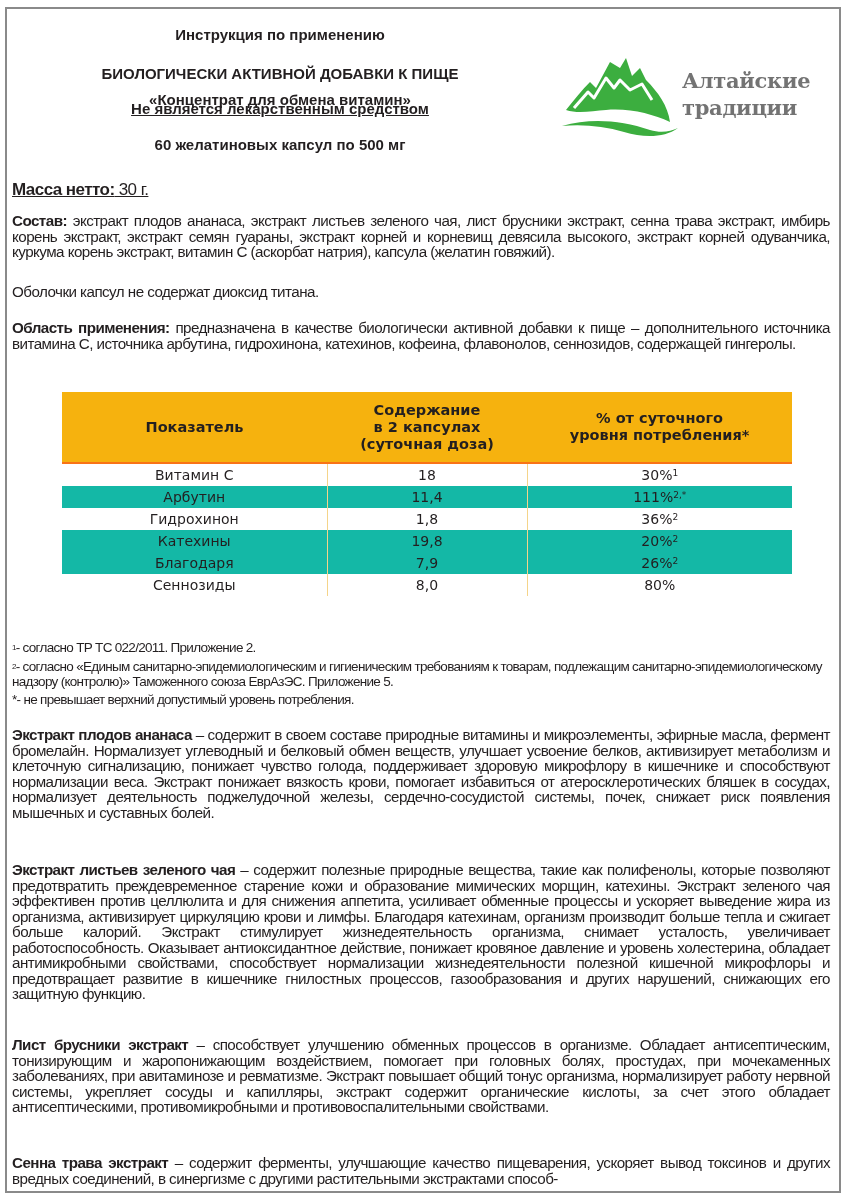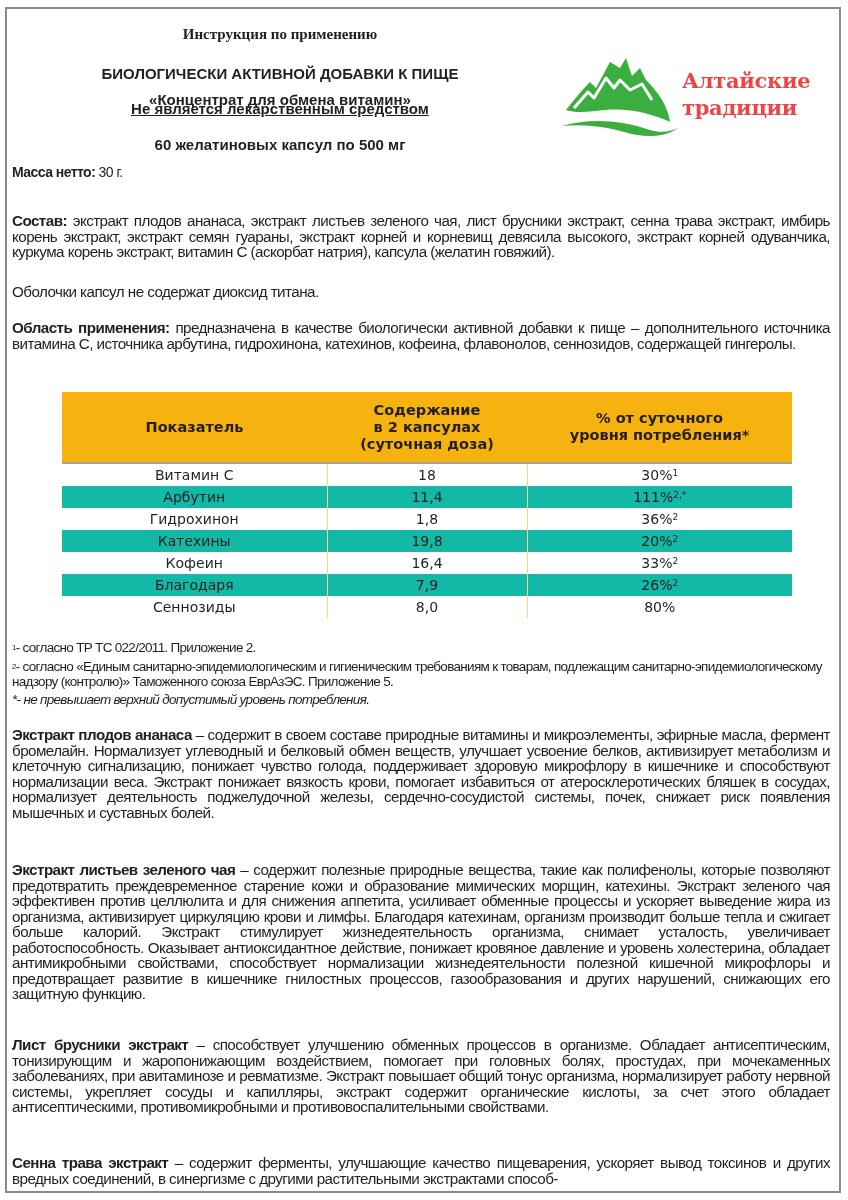--- a/index.html
+++ b/index.html
@@ -1,47 +1,47 @@
 <!DOCTYPE html>
 <html><head>
 <meta charset="utf-8">
 <style>
   html, body { margin:0; padding:0; background:#ffffff; }
   body { width:848px; height:1200px; position:relative; overflow:hidden; font-family:"Liberation Sans", sans-serif; color:#231f20; }
   .page { position:absolute; left:5px; top:7px; width:836px; height:1186px; border-left:2px solid #8a8a8a; border-top:2px solid #8a8a8a; border-right:2px solid #8a8a8a; border-bottom:2px solid #8a8a8a; box-sizing:border-box; background:#fff; }
   .header { position:absolute; left:0; top:0; width:560px; text-align:center; font-weight:bold; font-size:15px; }
-  .header .l1 { position:absolute; left:0; width:560px; top:26px;font-family:Liberation Serif, serif; }
+  .header .l1 { position:absolute; left:0; width:560px; top:26px; }
   .header .l2 { position:absolute; left:0; width:560px; top:65px; }
   .header .l3 { position:absolute; left:0; width:560px; top:91px; }
   .header .l4 { position:absolute; left:0; width:560px; top:100px;text-decoration:underline; }
   .header .l5 { position:absolute; left:0; width:560px; top:136px; }
   .logo { position:absolute; left:560px; top:48px; width:260px; height:100px; }
   .logo svg { position:absolute; left:0; top:0; }
-  .logo .t1, .logo .t2 { position:absolute; left:122px; font-family:"DejaVu Serif", serif; font-weight:bold; font-size:21px; color:#ef4444; letter-spacing:-0.3px; }
+  .logo .t1, .logo .t2 { position:absolute; left:122px; font-family:"DejaVu Serif", serif; font-weight:bold; font-size:21px; color:#737373; letter-spacing:-0.3px; }
   .logo .t1 { top:20px; }
   .logo .t2 { top:47px; }
   .txt { position:absolute; left:12px; width:818px; font-size:15.2px; line-height:15.5px; text-align:justify; letter-spacing:-0.55px; }
   .txt b { font-weight:bold; }
-  .net { top:165px; font-size:14px; }
+  .net { top:182px; font-size:17px;text-decoration:underline; }
   .sostav { top:213px; }
   .obol { top:284px; }
   .oblast { top:320px; }
   table.tbl { position:absolute; left:62px; top:392px; width:730px; border-collapse:collapse; font-family:"DejaVu Sans", sans-serif; font-size:14px; }
   .tbl th { background:#f6b20e; color:#231f20; font-weight:bold; font-size:14.5px; height:70px; line-height:17px; padding:0; }
   .tbl td { text-align:center; height:22px; padding:0; line-height:22px; }
   .tbl tr.alt td { background:#14b8a6; }
   .tbl td + td, .tbl th + th { border-left:1px solid #f5d48a; }
   .tbl th + th { border-left:none; }
-  .tbl tr.first td { border-top:2px solid #a3a3a3;margin-top:37px; }
+  .tbl tr.first td { border-top:2px solid #f97316;margin-top:37px; }
   .tbl sup { font-size:9px; vertical-align:top; position:relative; top:-2px; }
   .fn { position:absolute; left:12px; width:818px; font-size:13.5px; line-height:15px; letter-spacing:-0.7px; }
   .fn sup { font-size:8px; vertical-align:top; }
   .fn1 { top:640px; }
   .fn2 { top:659px; }
-  .fn3 { top:692px;font-style:italic; }
+  .fn3 { top:692px; }
 </style>
 </head>
 <body>
 
 <div class="page"></div>
 
 <div class="header">
   <div class="l1">Инструкция по применению</div>
   <div class="l2">БИОЛОГИЧЕСКИ АКТИВНОЙ ДОБАВКИ К ПИЩЕ</div>
   <div class="l3">«Концентрат для обмена витамин»</div>
@@ -90,25 +90,20 @@
     <tr>
       <td>Гидрохинон</td>
       <td>1,8</td>
       <td><span>36%</span><sup>2</sup></td>
     </tr>
     <tr class="alt">
       <td>Катехины</td>
       <td>19,8</td>
       <td><span>20%</span><sup>2</sup></td>
     </tr>
-    <tr>
-      <td>Кофеин</td>
-      <td>16,4</td>
-      <td><span>33%</span><sup>2</sup></td>
-    </tr>
     <tr class="alt">
       <td>Благодаря</td>
       <td>7,9</td>
       <td><span>26%</span><sup>2</sup></td>
     </tr>
     <tr>
       <td>Сеннозиды</td>
       <td>8,0</td>
       <td><span>80%</span><sup></sup></td>
     </tr>

